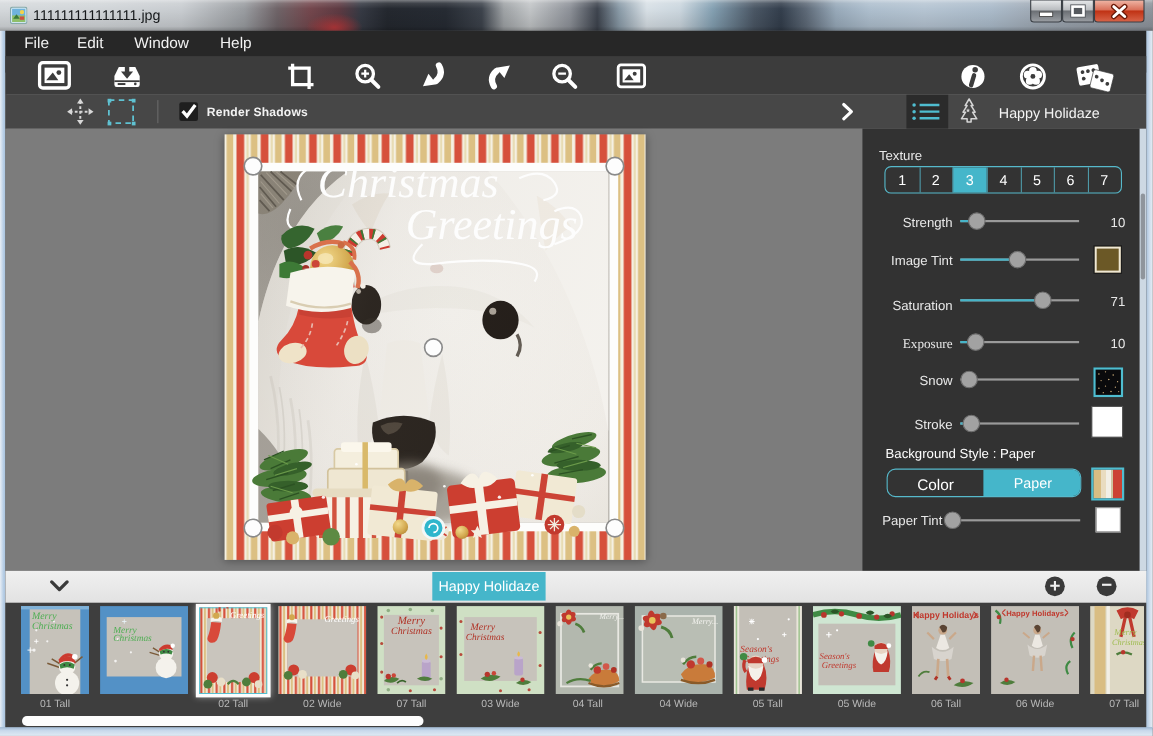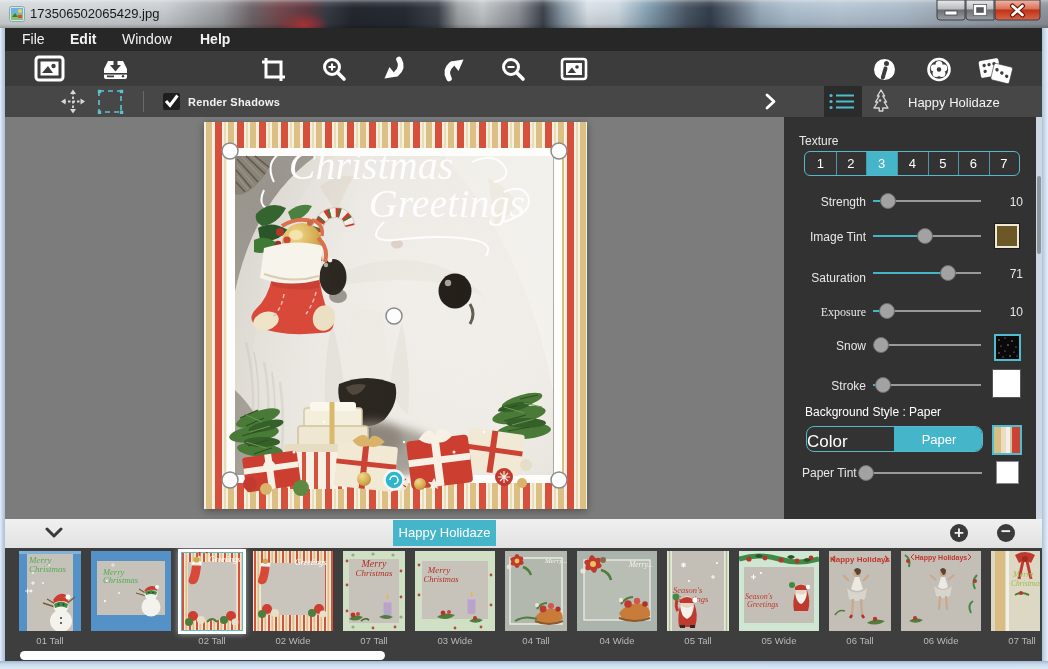--- a/index.html
+++ b/index.html
@@ -50,21 +50,21 @@
       <div id="redblob" class="abs"></div>
     </div>
   <svg id="titleicon" class="abs" viewBox="0 0 16 16">
       <rect x="0.5" y="0.5" width="15" height="15" rx="2" fill="#cfe6f2" stroke="#8aa"></rect>
       <rect x="2" y="2" width="12" height="7" fill="#6fb3dd"></rect>
       <rect x="2" y="8" width="12" height="6" fill="#8fbf6a"></rect>
       <circle cx="11" cy="5" r="2" fill="#f2d24a"></circle>
       <path d="M3 11 L6 7 L9 11 Z" fill="#3a7a3a"></path>
       <rect x="9" y="9" width="4" height="3" fill="#d05040"></rect>
     </svg>
-  <div id="titletext" class="abs">173506502065429.jpg</div>
+  <div id="titletext" class="abs">111111111111111.jpg</div>
   <div class="frameL abs"></div>
   <div class="frameR abs"></div>
   <div class="frameB abs"></div>
   <div class="abs" style="left:5px;top:28px;width:1px;height:633px;background:#5d5d5d;"></div>
 
   <svg class="abs" style="left:936px;top:0;" width="106" height="21" viewBox="0 0 106 21">
     <defs>
       <linearGradient id="wbg" x1="0" y1="0" x2="0" y2="1">
           <stop offset="0" stop-color="#e8eaec"></stop>
           <stop offset="0.45" stop-color="#b9bcbf"></stop>
@@ -83,23 +83,23 @@
     <path d="M59 0 L104 0 L104 17 Q104 20 101 20 L62 20 Q59 20 59 17 Z" fill="url(#wbr)" stroke="#3a3f45" stroke-width="1"></path>
     <rect x="9" y="11" width="12" height="4" fill="#fff" stroke="#444" stroke-width="0.8"></rect>
     <rect x="37" y="4" width="14" height="12" fill="#55595e"></rect>
     <rect x="39" y="6" width="10" height="8" fill="none" stroke="#fff" stroke-width="2.4"></rect>
     <path d="M76.5 6 L86.5 15 M86.5 6 L76.5 15" stroke="#6b1a08" stroke-width="5" stroke-linecap="round"></path>
     <path d="M76.5 6 L86.5 15 M86.5 6 L76.5 15" stroke="#fff" stroke-width="2.6" stroke-linecap="round"></path>
   </svg>
 
   <div id="menubar" class="abs">
       <span style="left:17px;">File</span>
-      <span style="left:65px;font-weight:bold;">Edit</span>
+      <span style="left:65px;">Edit</span>
       <span style="left:117px;text-align:center;">Window</span>
-      <span style="left:195px;font-weight:bold;">Help</span>
+      <span style="left:195px;">Help</span>
     </div>
 
   <div id="toolbar" class="abs"></div>
   <svg class="abs" style="left:5px;top:51px;" width="1037" height="35" viewBox="0 0 1037 35">
 
     <g transform="translate(31,6)">
       <rect x="0" y="0" width="27" height="23" rx="3" fill="none" stroke="#fff" stroke-width="3"></rect>
       <rect x="4.5" y="4.5" width="18" height="14" fill="#fff"></rect>
       <path d="M6 16 L12 9 L17 16 Z" fill="#3c3c3c"></path>
       <circle cx="17.5" cy="9" r="2.2" fill="#3c3c3c"></circle>
@@ -561,21 +561,21 @@
 
   <div class="slabel" style="left:786px;top:379px;">Stroke</div>
   <div class="track" style="left:873px;top:384px;width:108px;"></div>
   <div class="trackc" style="left:873px;top:384px;width:10px;"></div>
   <div class="knob" style="left:875px;top:377px;"></div>
   <div class="swatch" style="left:993px;top:370px;width:27px;height:27px;background:#fff;border:2px solid #fff;outline:1px solid #555;"></div>
 
   <div class="abs" style="left:805px;top:405px;font-size:12px;color:#ffffff;">Background Style : Paper</div>
   <div class="abs" style="left:806px;top:426px;width:177px;height:26px;border-radius:8px;background:#333;border:1px solid #56b9cb;box-sizing:border-box;overflow:hidden;">
     <div style="position:absolute;left:87px;top:0;width:90px;height:26px;background:#45b6ca;"></div>
-    <div style="position:absolute;left:0;top:5px;width:87px;text-align:left;color:#fff;font-size:17px;">Color</div>
+    <div style="position:absolute;left:0;top:5px;width:87px;text-align:center;color:#fff;font-size:14px;">Color</div>
     <div style="position:absolute;left:87px;top:5px;width:90px;text-align:center;color:#fff;font-size:13px;">Paper</div>
   </div>
   <div class="swatch" style="left:992px;top:425px;width:30px;height:30px;border:2px solid #4fbdd0;background:linear-gradient(90deg,#d9bd83 0,#d9bd83 27%,#e9dcc0 27%,#e9dcc0 45%,#f2efe6 45%,#f2efe6 62%,#cfc49e 62%,#cfc49e 70%,#cc4233 70%,#cc4233 100%);"></div>
 
   <div class="abs" style="left:802px;top:466px;font-size:12px;color:#e8e8e8;">Paper Tint</div>
   <div class="track" style="left:860px;top:472px;width:122px;"></div>
   <div class="knob" style="left:858px;top:465px;"></div>
   <div class="swatch" style="left:996px;top:461px;width:23px;height:23px;background:#fff;border:1px solid #888;"></div>
 
   <div id="bottombar" class="abs"></div>
@@ -777,21 +777,21 @@
       <path d="M-14 4 Q-6 -6 6 -4 Q14 -2 14 6 Q4 12 -10 10 Z" fill="#c97b3a"></path>
       <path d="M-14 8 Q0 14 14 8" stroke="#8a5a28" stroke-width="2" fill="none"></path>
       <circle cx="-6" cy="-4" r="3.4" fill="#c0392e"></circle>
         <circle cx="2" cy="-7" r="3" fill="#d2574a"></circle>
         <circle cx="9" cy="-4" r="2.6" fill="#b03226"></circle>
       <path d="M-12 -4 Q-8 -10 -2 -10" stroke="#4f7d3c" stroke-width="2" fill="none"></path>
       <circle cx="-12" cy="-8" r="2" fill="#e8e4da"></circle>
     </g>
     <path d="M10 70 Q20 64 32 68" stroke="#4f7d3c" stroke-width="2" fill="none"></path>
   </svg>
-  <div class="thumblabel" style="left:496px;">04 Tall</div>
+  <div class="thumblabel" style="left:468px;text-align:right;">04 Tall</div>
 
   <svg class="thumb" style="left:577px;" width="80" height="80" viewBox="0 0 80 80">
     <rect width="80" height="80" fill="#aab3ac"></rect>
     <rect x="7" y="9" width="66" height="60" fill="#b9beb4"></rect>
     <rect x="7" y="9" width="66" height="60" fill="none" stroke="#e8e8e2" stroke-width="1.4"></rect>
     <text x="52" y="16" font-size="7.5" font-style="italic" fill="#f2f2ee" font-family="Liberation Serif">Merry...</text>
     <g transform="translate(16,13)">
       <g fill="#c0392e">
           <ellipse cx="0" cy="0" rx="9" ry="4" transform="rotate(15)"></ellipse>
           <ellipse cx="0" cy="0" rx="9" ry="4" transform="rotate(80)"></ellipse>

